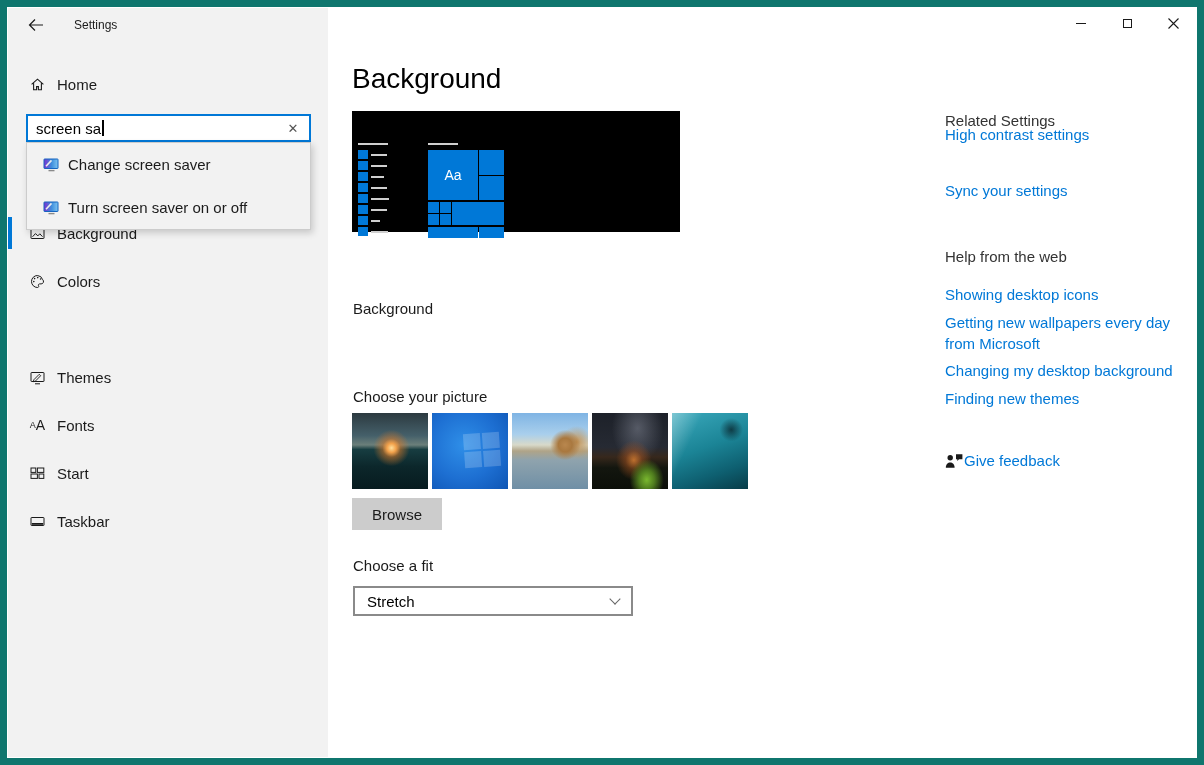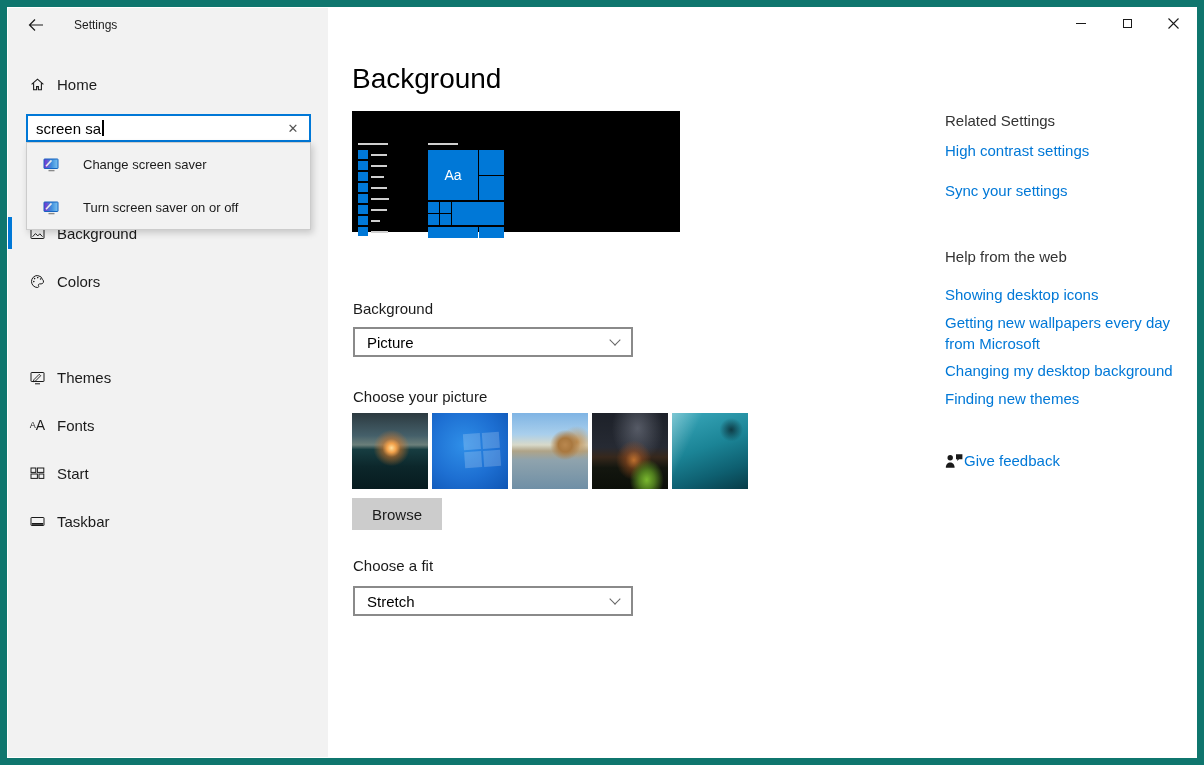--- a/index.html
+++ b/index.html
@@ -54,22 +54,22 @@
     width:16px; text-align:center; cursor:default;
   }
   
   .suggest-panel {
     position:absolute; left:18px; top:134px; width:285px; height:88px;
     background:#f2f2f2; border:1px solid #cccccc;
     box-shadow:2px 3px 7px rgba(0,0,0,.18);
     z-index:6;
   }
   .suggest-item {
-    height:43px; display:flex; align-items:center; padding-left:16px; gap:23px;
-    font-size:13px; color:#1b1b1b;
+    height:43px; display:flex; align-items:center; padding-left:16px; gap:8px;
+    font-size:15px; color:#1b1b1b;
   }
   .fonts-glyph { display:flex; align-items:flex-start; line-height:1; }
   .fonts-glyph .f-sm { font-size:9px; margin-top:1px; }
   .fonts-glyph .f-lg { font-size:14px; }
   
   .page-title {
     position:absolute; left:345px; top:56px;
     font-size:28px; font-weight:300; color:#000;
   }
   .preview {
@@ -304,24 +304,20 @@
     <div class="pv blue" style="left:76px; top:91px;  width:11px; height:11px;"></div>
     <div class="pv blue" style="left:88px; top:91px;  width:11px; height:11px;"></div>
     <div class="pv blue" style="left:76px; top:103px; width:11px; height:11px;"></div>
     <div class="pv blue" style="left:88px; top:103px; width:11px; height:11px;"></div>
     <div class="pv blue" style="left:100px; top:91px; width:52px; height:23px;"></div>
     <div class="pv blue" style="left:76px;  top:116px; width:50px; height:11px;"></div>
     <div class="pv blue" style="left:127px; top:116px; width:25px; height:11px;"></div>
   </div>
 
   <div class="field-label" style="left:346px; top:293px;">Background</div>
-  <div class="combo" style="left:346px; top:320px;">
-    <span>Picture</span>
-    <span class="chev"></span>
-  </div>
 
   <div class="field-label" style="left:346px; top:381px;">Choose your picture</div>
 
   <div class="thumb thumb-1" style="left:345px;"></div>
   <div class="thumb thumb-2" style="left:425px;">
     <div class="win-logo">
         <div></div>
         <div></div>
         <div></div>
         <div></div>
@@ -333,21 +329,21 @@
 
   <button class="browse-btn">Browse</button>
 
   <div class="field-label" style="left:346px; top:550px;">Choose a fit</div>
   <div class="combo" style="left:346px; top:579px;">
     <span>Stretch</span>
     <span class="chev"></span>
   </div>
 
   <div class="col-title" style="left:938px; top:105px;">Related Settings</div>
-  <a class="rlink" style="left:938px; top:133px;">High contrast settings</a>
+  <a class="rlink" style="left:938px; top:117px;">High contrast settings</a>
   <a class="rlink" style="left:938px; top:173px;">Sync your settings</a>
 
   <div class="col-title" style="left:938px; top:241px;">Help from the web</div>
   <a class="rlink" style="left:938px; top:277px;">Showing desktop icons</a>
   <a class="rlink" style="left:938px; top:305px;">Getting new wallpapers every day from Microsoft</a>
   <a class="rlink" style="left:938px; top:353px;">Changing my desktop background</a>
   <a class="rlink" style="left:938px; top:381px;">Finding new themes</a>
 
   <div class="feedback-row">
     <svg width="19" height="16" viewBox="0 0 19 16">

